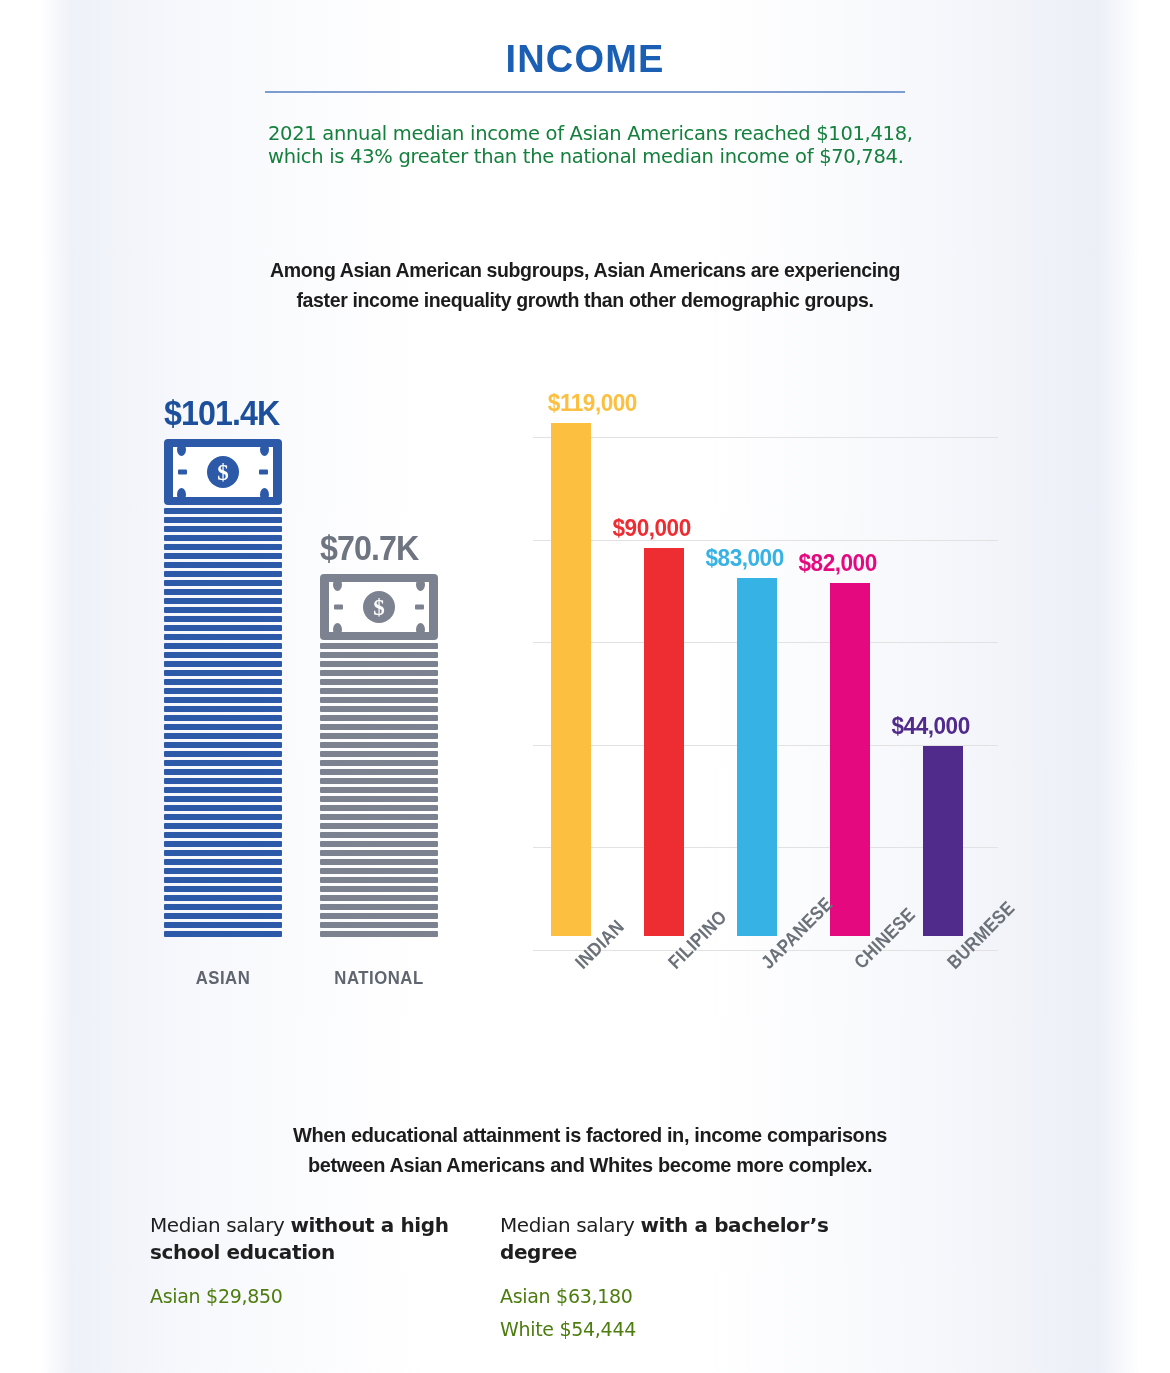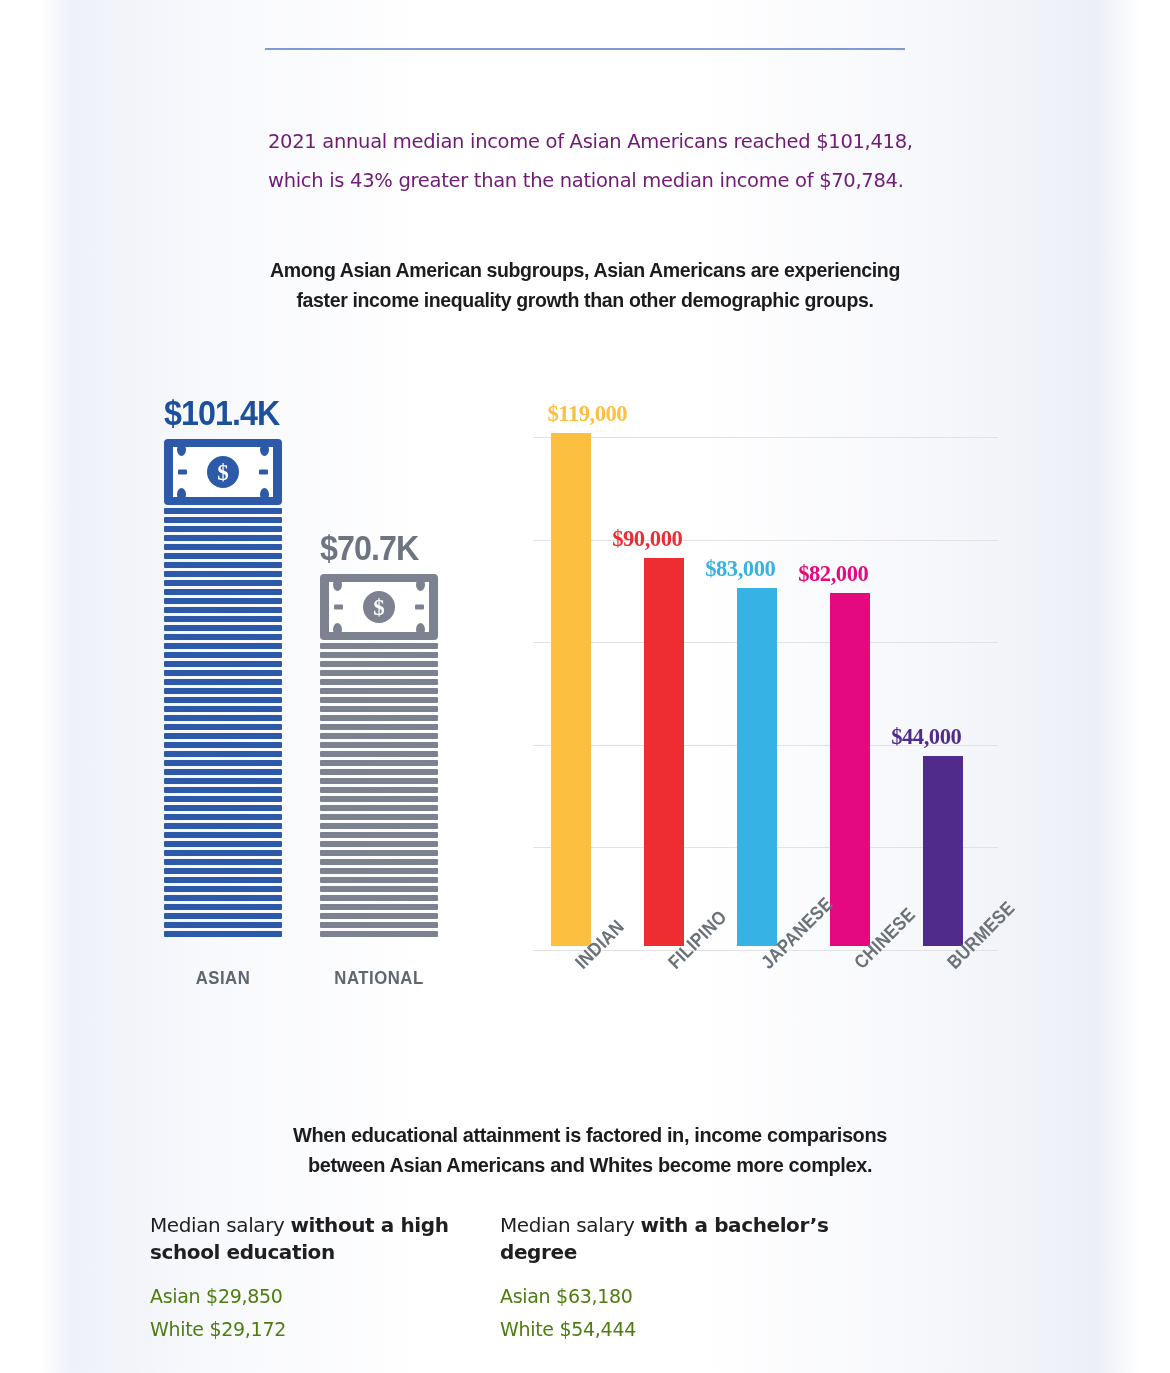--- a/index.html
+++ b/index.html
@@ -54,22 +54,22 @@
     width: 100%;
     background: #7d9dd0;
   }
 
   .intro {
     position: absolute;
     left: 268px;
     top: 122px;
     width: 660px;
     font-size: 19.5px;
-    line-height: 39px;
-    color: #701a75;
+    line-height: 23px;
+    color: #15803d;
     font-family: "DejaVu Sans", sans-serif;
     letter-spacing: -0.3px;
   }
 
   .subhead {
     position: absolute;
     left: 235px;
     top: 255px;
     width: 700px;
     text-align: center;
@@ -205,24 +205,23 @@
   }
   .gridline {
     position: absolute;
     left: 0;
     width: 100%;
     height: 1px;
     background: #e2e2e2;
   }
   .bars {
     position: absolute;
-    left: 0; bottom: 4px;
+    left: 0; bottom: 14px;
     width: 100%;
     height: 100%;
-    font-family: Liberation Serif, serif;
   }
   .bar-group {
     position: absolute;
     bottom: 0;
     width: 74px;
     height: 100%;
   }
   .bar {
     position: absolute;
     bottom: 0;
@@ -297,20 +296,21 @@
     font-family: "DejaVu Sans", sans-serif;
     letter-spacing: -0.3px;
   }
 </style>
 </head>
 <body>
 
 <div class="page">
 
   <div class="header">
+    <div class="title">INCOME</div>
     <div class="title-rule"></div>
   </div>
 
   <div class="intro">2021 annual median income of Asian Americans reached $101,418, which is 43% greater than the national median income of $70,784.</div>
 
   <div class="subhead">Among Asian American subgroups, Asian Americans are experiencing faster income inequality growth than other demographic groups.</div>
 
   <div class="stacks">
 
     <div class="stack-col asian">
@@ -469,21 +469,20 @@
       <div class="cat-label" style="left: 317px; top: 8px;">CHINESE</div>
       <div class="cat-label" style="left: 410px; top: 8px;">BURMESE</div>
     </div>
 
   <div class="closing">When educational attainment is factored in, income comparisons between Asian Americans and Whites become more complex.</div>
 
   <div class="edu-cols">
       <div class="edu-col">
         <div class="edu-head"><span>Median salary </span><b>without a high school education</b></div>
         <div class="edu-row">Asian $29,850</div>
-        <div class="edu-row">White $29,172</div>
       </div>
       <div class="edu-col">
         <div class="edu-head"><span>Median salary </span><b>with a bachelor’s degree</b></div>
         <div class="edu-row">Asian $63,180</div>
         <div class="edu-row">White $54,444</div>
       </div>
     </div>
 
 </div>
 

